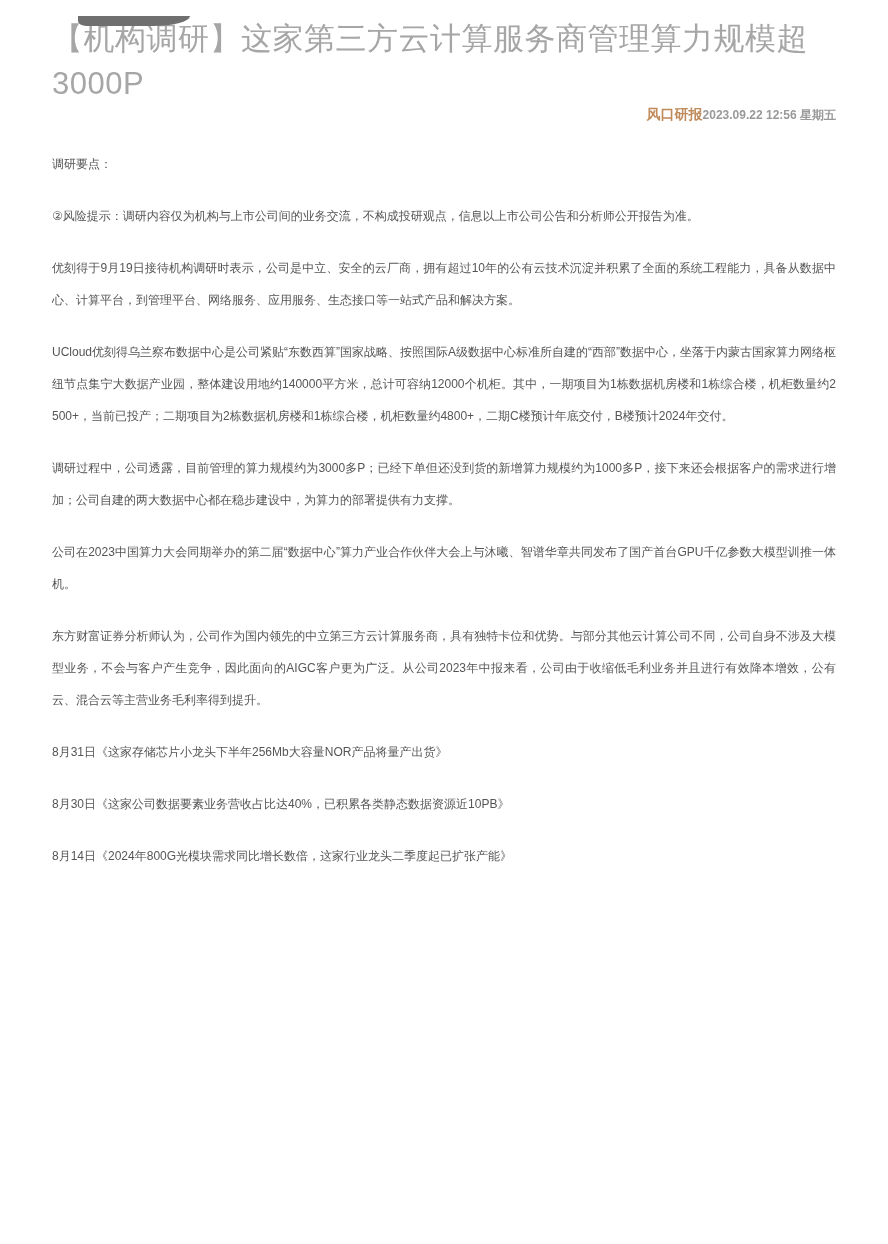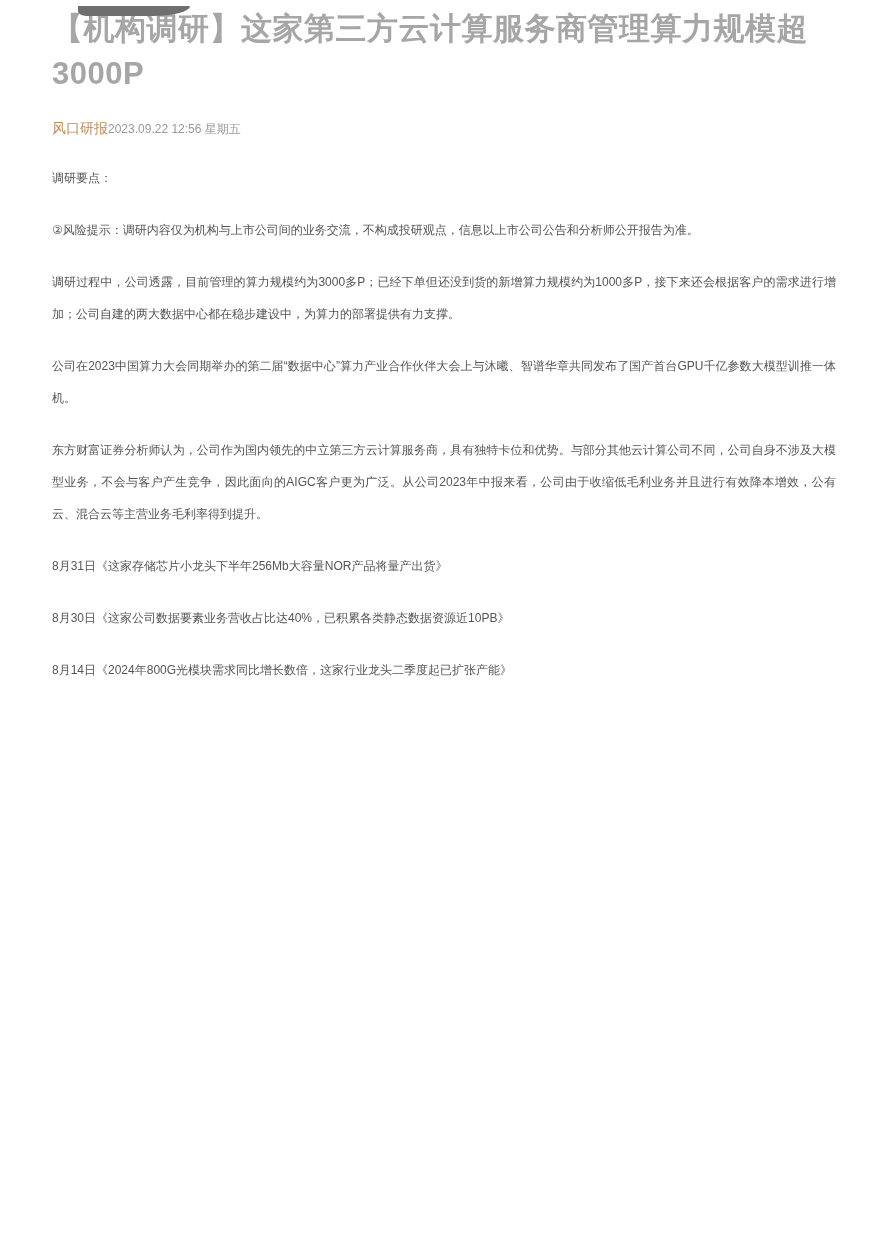--- a/index.html
+++ b/index.html
@@ -23,32 +23,32 @@
     position: absolute;
     left: 78px;
     top: 0;
     width: 112px;
     height: 10px;
     background: #6f6f6f;
     border-bottom-left-radius: 10px 6px;
     border-bottom-right-radius: 44px 12px;
   }
   h1.article-title {
-    margin: 6px 0 0 0;
+    margin: 16px 0 0 0;
     font-size: 31px;
     line-height: 45px;
-    font-weight: 700;
+    font-weight: 400;
     color: var(--title-color, #a6a6a6);
     letter-spacing: 0.5px;
   }
   .meta-row {
-    margin-top: 24px;
     display: flex;
-    justify-content: flex-start;
+    justify-content: flex-end;
     align-items: center;
+    font-weight: bold;
   }
   .source-tag {
     font-size: 14px;
     color: var(--tag-color, #c08b5a);
     cursor: pointer;
   }
   .date-text {
     font-size: 12px;
     color: var(--date-color, #999999);
   }
@@ -75,20 +75,22 @@
   <h1 class="article-title">【机构调研】这家第三方云计算服务商管理算力规模超3000P</h1>
 
   <div class="meta-row">
     <span class="source-tag">风口研报</span>
     <span class="date-text">2023.09.22 12:56 星期五</span>
   </div>
 
   <div class="article-body">
     <p>调研要点：</p>
     <p>②风险提示：调研内容仅为机构与上市公司间的业务交流，不构成投研观点，信息以上市公司公告和分析师公开报告为准。</p>
+    <p>优刻得于9月19日接待机构调研时表示，公司是中立、安全的云厂商，拥有超过10年的公有云技术沉淀并积累了全面的系统工程能力，具备从数据中心、计算平台，到管理平台、网络服务、应用服务、生态接口等一站式产品和解决方案。</p>
+    <p>UCloud优刻得乌兰察布数据中心是公司紧贴“东数西算”国家战略、按照国际A级数据中心标准所自建的“西部”数据中心，坐落于内蒙古国家算力网络枢纽节点集宁大数据产业园，整体建设用地约140000平方米，总计可容纳12000个机柜。其中，一期项目为1栋数据机房楼和1栋综合楼，机柜数量约2500+，当前已投产；二期项目为2栋数据机房楼和1栋综合楼，机柜数量约4800+，二期C楼预计年底交付，B楼预计2024年交付。</p>
     <p>调研过程中，公司透露，目前管理的算力规模约为3000多P；已经下单但还没到货的新增算力规模约为1000多P，接下来还会根据客户的需求进行增加；公司自建的两大数据中心都在稳步建设中，为算力的部署提供有力支撑。</p>
     <p>公司在2023中国算力大会同期举办的第二届“数据中心”算力产业合作伙伴大会上与沐曦、智谱华章共同发布了国产首台GPU千亿参数大模型训推一体机。</p>
     <p>东方财富证券分析师认为，公司作为国内领先的中立第三方云计算服务商，具有独特卡位和优势。与部分其他云计算公司不同，公司自身不涉及大模型业务，不会与客户产生竞争，因此面向的AIGC客户更为广泛。从公司2023年中报来看，公司由于收缩低毛利业务并且进行有效降本增效，公有云、混合云等主营业务毛利率得到提升。</p>
     <p>8月31日《这家存储芯片小龙头下半年256Mb大容量NOR产品将量产出货》</p>
     <p>8月30日《这家公司数据要素业务营收占比达40%，已积累各类静态数据资源近10PB》</p>
     <p>8月14日《2024年800G光模块需求同比增长数倍，这家行业龙头二季度起已扩张产能》</p>
 
   </div>
 
 </div>

